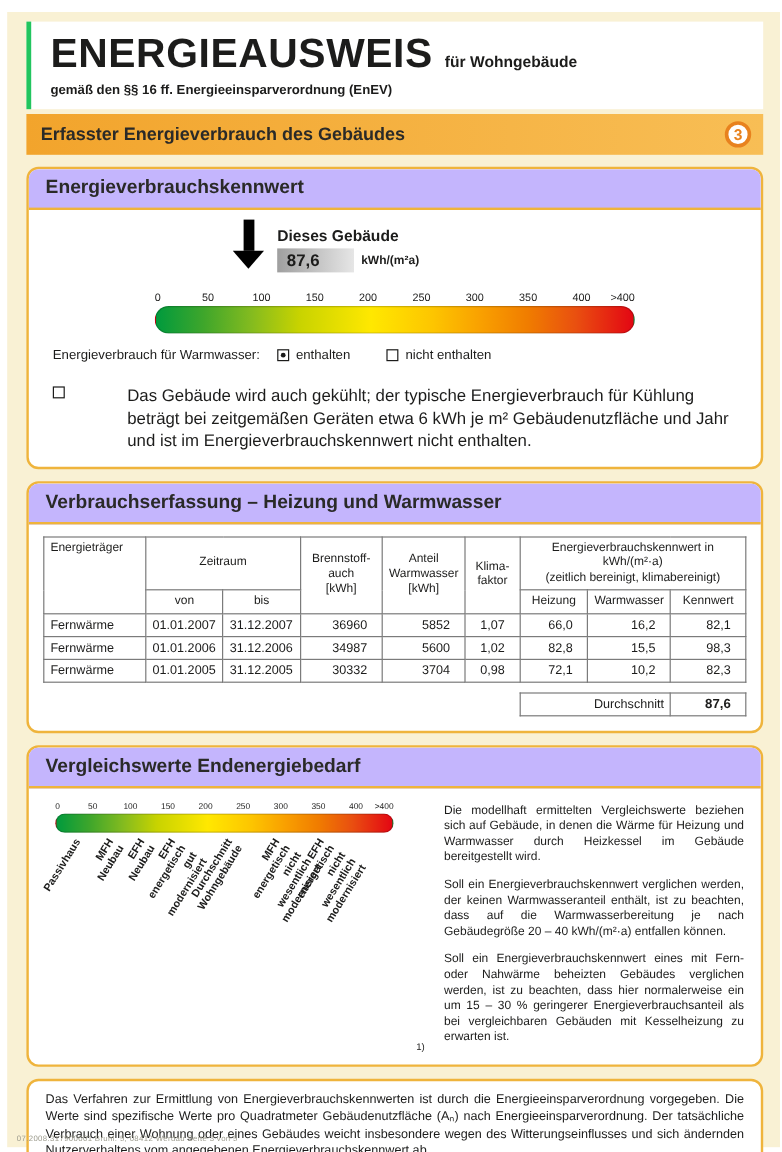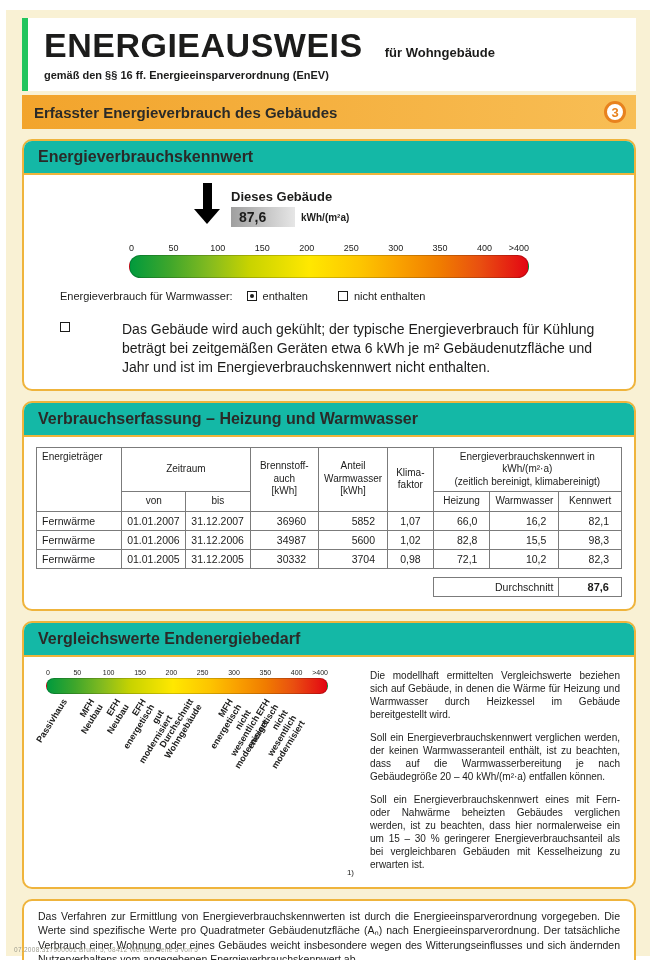--- a/index.html
+++ b/index.html
@@ -11,26 +11,26 @@
     color:#1c1c1b;
   }
   .paper {
     position:absolute; left:6px; top:10px; width:644px; height:946px;
     background:#F9F1D4;
   }
 
   
   .header-box {
     margin:8px 14px 0 16px; background:#ffffff;
-    border-left:6px solid #22c55e;
+    border-left:4px solid #22c55e;
     padding:8px 16px 10px;
   }
   .title-row { display:flex; align-items:baseline; }
   .page-title { font-size:34px; font-weight:bold; letter-spacing:0.5px; color:#1c1c1b; }
-  .title-suffix { font-size:13px; font-weight:bold; margin-left:22px;text-align:center; }
+  .title-suffix { font-size:13px; font-weight:bold; margin-left:10px;text-align:center; }
   .page-subtitle { font-size:11px; font-weight:bold; margin-top:4px; }
 
   
   .band {
     margin:4px 14px 0 16px; height:34px;
     background:linear-gradient(90deg,#F2A42C,#F8BE55);
     display:flex; align-items:center; padding:0 10px 0 12px;
   }
   .band-title { font-size:15px; font-weight:bold; color:#2a2a28; }
   .badge {
@@ -39,26 +39,26 @@
     font-size:13px; font-weight:bold;
     display:flex; align-items:center; justify-content:center;
   }
 
   
   .section {
     margin:10px 14px 0 16px; background:#ffffff;
     border:2px solid #EFB43C; border-radius:10px; overflow:hidden;
   }
   .section-header {
-    background:#14b8a6; border-bottom:2px solid #EFB43C;
+    background:#c4b5fd; border-bottom:2px solid #EFB43C;
     padding:7px 14px; font-size:16px; font-weight:bold; color:#2a2a28;
   }
 
   
-  .s1-body { padding:8px 36px 12px; }
+  .s1-body { padding:8px 20px 12px; }
   .tacho { width:400px; margin:0 auto; position:relative; }
   .anno { position:relative; height:60px; }
   .arrow { position:absolute; left:calc(19.5% - 13px); top:0; width:26px; }
   .arrow .stem { width:9px; height:26px; background:#000; margin:0 auto; }
   .arrow .head {
     width:0; height:0; margin:0 auto;
     border-left:13px solid transparent; border-right:13px solid transparent;
     border-top:15px solid #000;
   }
   .gebaeude-label { position:absolute; left:calc(19.5% + 24px); top:6px; font-size:13px; font-weight:bold; }

